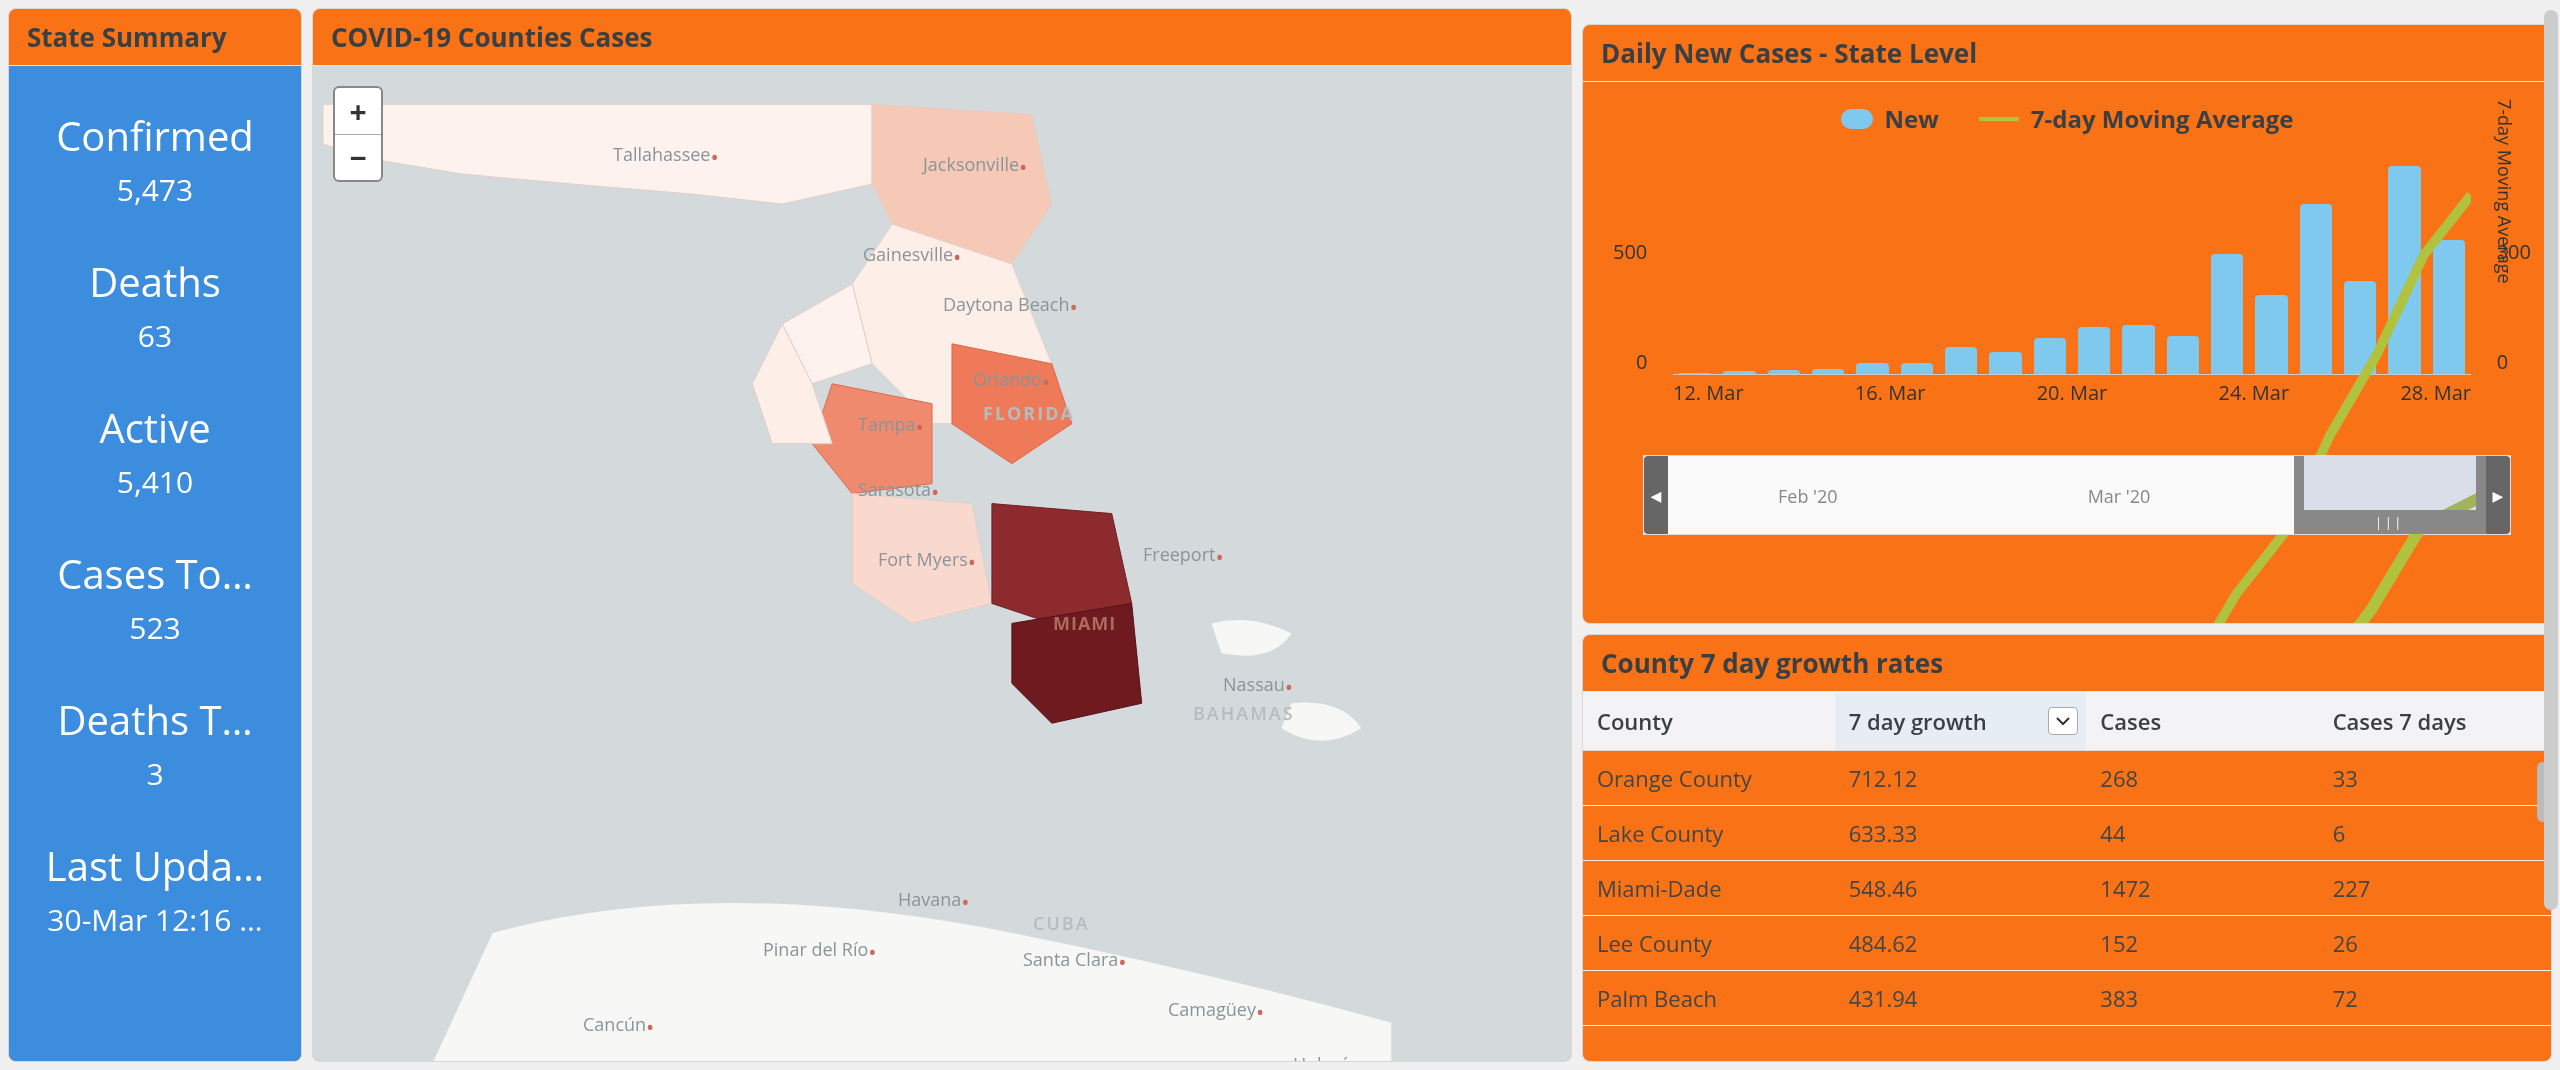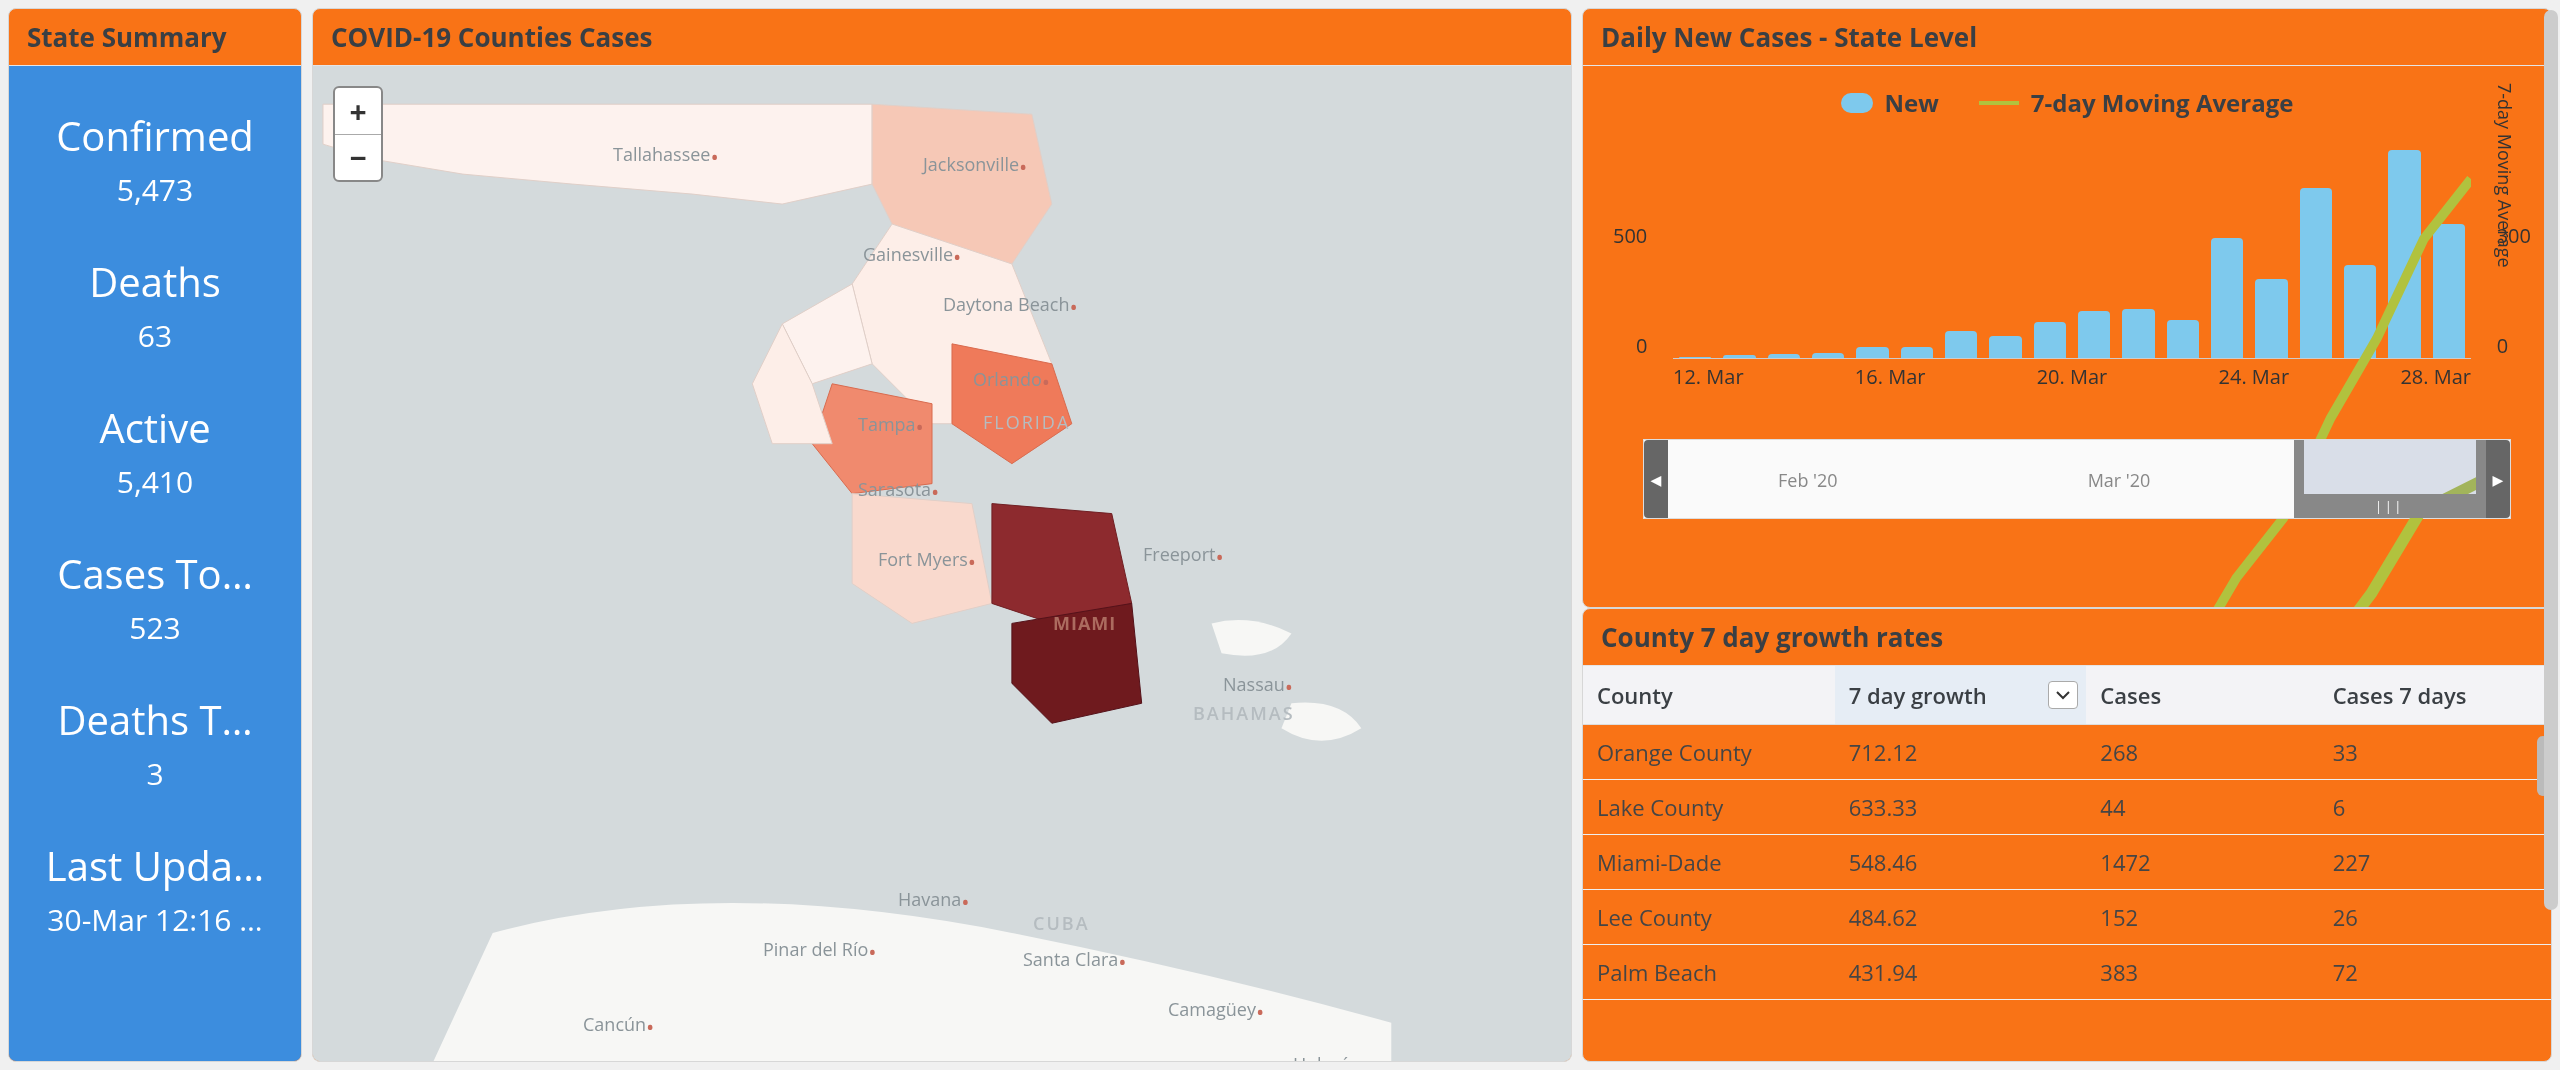--- a/index.html
+++ b/index.html
@@ -115,20 +115,22 @@
     font-size: 18px;
     font-weight: 400;
     pointer-events: none;
   }
   .map-label .dot { color: #c96a5a; font-size: 22px; vertical-align: middle; }
 
   
   .right-col {
     display: grid;
     grid-template-rows: 600px 1fr;
+    gap: 10px;
+    margin-top: 16px;
   }
   .chart-body {
     flex: 1;
     position: relative;
     padding: 20px 20px 16px 20px;
   }
   .legend {
     display: flex;
     gap: 40px;
     justify-content: center;
@@ -392,21 +394,21 @@
       </svg>
 
       <div class="map-label" style="top:75px;left:300px"><span>Tallahassee</span><span class="dot">•</span></div>
       <div class="map-label" style="top:85px;left:610px"><span>Jacksonville</span><span class="dot">•</span></div>
       <div class="map-label" style="top:175px;left:550px"><span>Gainesville</span><span class="dot">•</span></div>
       <div class="map-label" style="top:225px;left:630px"><span>Daytona Beach</span><span class="dot">•</span></div>
       <div class="map-label" style="top:300px;left:660px"><span>Orlando</span><span class="dot">•</span></div>
       <div class="map-label" style="top:345px;left:545px"><span>Tampa</span><span class="dot">•</span></div>
       <div class="map-label" style="top:410px;left:545px"><span>Sarasota</span><span class="dot">•</span></div>
       <div class="map-label" style="top:480px;left:565px"><span>Fort Myers</span><span class="dot">•</span></div>
-      <div class="map-label" style="top:344px;left:670px;color:#b5bcc0;font-weight:400;letter-spacing:2px">FLORIDA</div>
+      <div class="map-label" style="top:335px;left:670px;color:#b5bcc0;font-weight:700;letter-spacing:2px">FLORIDA</div>
       <div class="map-label" style="top:545px;left:740px;color:#ac6b5f;font-weight:700;letter-spacing:1px">MIAMI</div>
       <div class="map-label" style="top:475px;left:830px"><span>Freeport</span><span class="dot">•</span></div>
       <div class="map-label" style="top:605px;left:910px"><span>Nassau</span><span class="dot">•</span></div>
       <div class="map-label" style="top:635px;left:880px;color:#b5bcc0;font-weight:600;letter-spacing:2px">BAHAMAS</div>
       <div class="map-label" style="top:820px;left:585px"><span>Havana</span><span class="dot">•</span></div>
       <div class="map-label" style="top:845px;left:720px;color:#b5bcc0;font-weight:600;letter-spacing:2px">CUBA</div>
       <div class="map-label" style="top:880px;left:710px"><span>Santa Clara</span><span class="dot">•</span></div>
       <div class="map-label" style="top:870px;left:450px"><span>Pinar del Río</span><span class="dot">•</span></div>
       <div class="map-label" style="top:930px;left:855px"><span>Camagüey</span><span class="dot">•</span></div>
       <div class="map-label" style="top:985px;left:980px"><span>Holguín</span><span class="dot">•</span></div>

